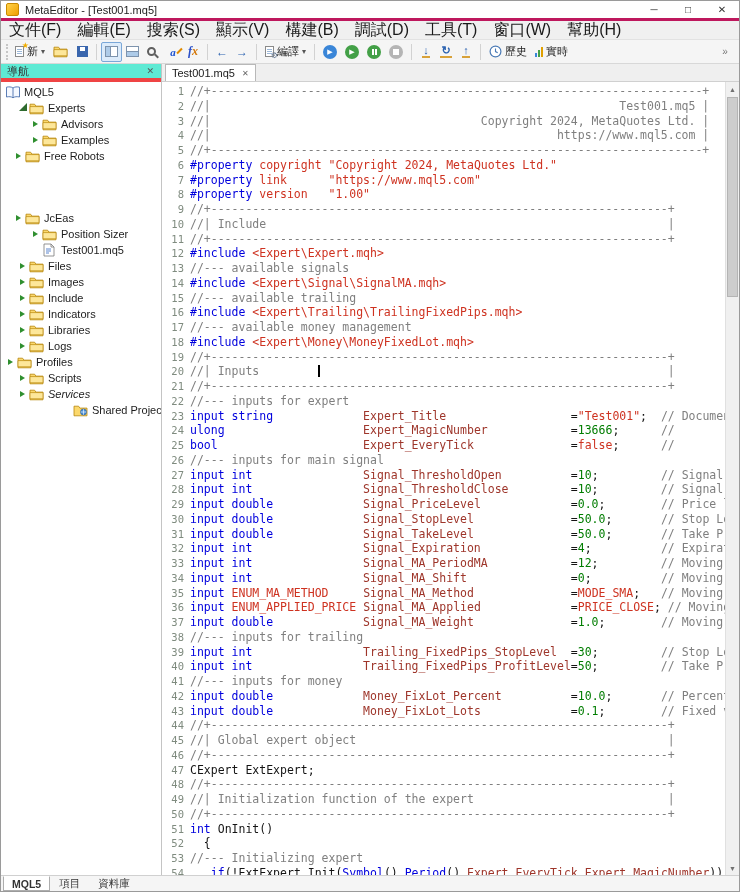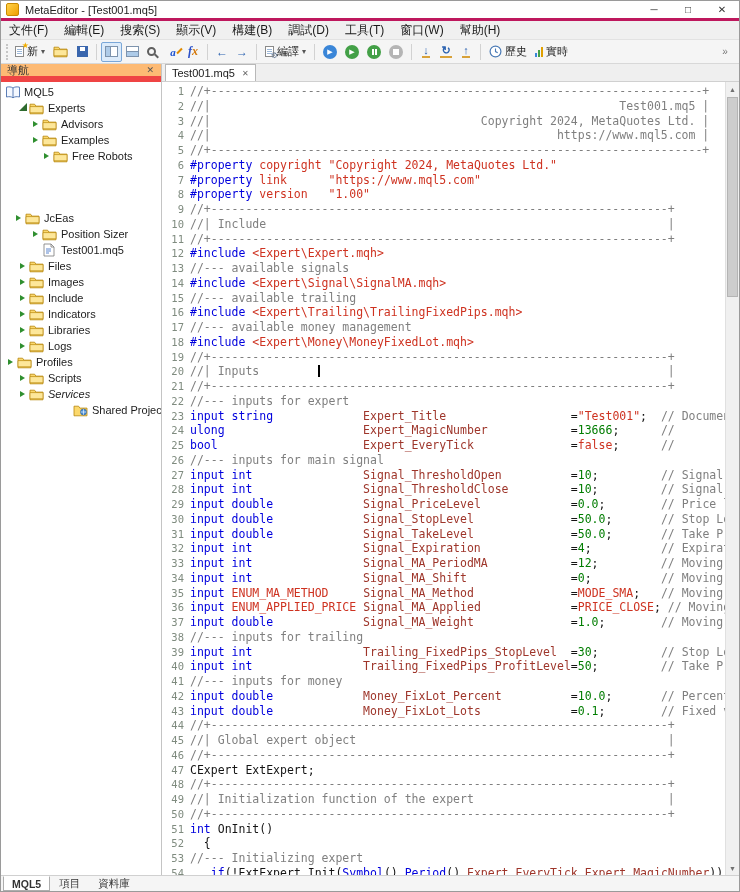--- a/index.html
+++ b/index.html
@@ -8,21 +8,21 @@
 
   
   .titlebar{height:20px;display:flex;align-items:center;background:#fff;border-bottom:3px solid #be185d;padding-left:5px}
   .app-icon{width:13px;height:13px;border-radius:2px;background:linear-gradient(135deg,#ffd24a,#f0a000);border:1px solid #c98a00;margin-right:6px;flex:none}
   .win-title{font-size:11px;color:#222;flex:1;white-space:nowrap}
   .win-controls{display:flex;height:100%}
   .win-btn{width:34px;height:100%;display:flex;align-items:center;justify-content:center;font-size:10px;color:#333}
 
   
   .menubar{height:19px;background:#f0f0f0;display:flex;align-items:center;border-bottom:1px solid #e2e2e2}
-  .menu-item{padding:0 8px;height:100%;display:flex;align-items:center;font-size:12px;color:#1a1a1a}
+  .menu-item{padding:0 8px;height:100%;display:flex;align-items:center;font-size:16px;color:#1a1a1a}
 
   
   .toolbar{height:24px;background:#f5f5f5;border-bottom:1px solid #d8d8d8;display:flex;align-items:center;padding:0 4px;white-space:nowrap}
   .tbtn{height:20px;min-width:20px;display:inline-flex;align-items:center;justify-content:center;gap:3px;padding:0 3px;border:1px solid transparent;border-radius:2px}
   .tbtn.pressed{background:#dcebfa;border-color:#7aa7d8}
   .tbtn .lbl{font-size:11px;color:#222}
   .tsep{width:1px;height:16px;background:#d2d2d2;margin:0 4px;flex:none}
   .grip{height:16px;border-left:2px dotted #c6c6c6;margin:0 3px 0 1px;flex:none}
   .dd{font-size:8px;color:#555}
   .i-page{width:9px;height:11px;border:1px solid #8a8a8a;background:#fff;position:relative;flex:none}
@@ -50,21 +50,21 @@
   .i-step{color:#2b62b0;font-weight:bold;font-size:11px;line-height:11px;border-bottom:2px solid #d8a23a;padding:0 1px}
   .i-bars{display:inline-flex;align-items:flex-end;gap:1px;height:11px}
   .i-bars span{width:2px;display:block}
   .i-bars .b1{height:4px;background:#3a86d8}.i-bars .b2{height:7px;background:#43a047}.i-bars .b3{height:10px;background:#e0a000}
   .spacer{flex:1}
   .overflow{color:#777;font-size:10px}
 
   
   .main{position:absolute;left:0;right:0;top:63px;bottom:16px;display:flex}
   .navigator{width:161px;border-right:1px solid #c4c4c4;display:flex;flex-direction:column;background:#fff}
-  .nav-header{height:18px;background:#fdba74;border-bottom:6px solid #ef4444;display:flex;align-items:center;padding:0 4px 0 6px}
+  .nav-header{height:18px;background:#5eead4;border-bottom:4px solid #ef4444;display:flex;align-items:center;padding:0 4px 0 6px}
   .nav-title{font-size:11px;color:#333;flex:1}
   .nav-close{font-size:9px;color:#555;padding:0 3px}
   .tree{flex:1;overflow:hidden;padding-top:2px}
   .trow{height:16px;display:flex;align-items:center;font-size:11px;color:#1c1c1c;white-space:nowrap}
   .ar{width:11px;height:10px;flex:none;display:inline-flex;align-items:center;justify-content:center}
   .ar-c::before{content:'';border-top:3.5px solid transparent;border-bottom:3.5px solid transparent;border-left:5px solid #2f8f2f}
   .ar-o::before{content:'';border:4px solid transparent;border-right-color:#2e6b2e;border-bottom-color:#2e6b2e;margin-bottom:3px}
   .ticon{width:17px;display:inline-flex;flex:none;margin-left:1px}
   .tlabel{margin-left:2px}
 
@@ -266,21 +266,21 @@
         <div class="trow" style="padding-left: 29px;">
           <span class="ar ar-c"></span>
           <span class="ticon">
             <svg width="15" height="13" viewBox="0 0 15 13">
               <path d="M1 2.2h4.6l1.3 1.9H14v7.7H1z" fill="#fbd86c" stroke="#b8860b" stroke-width="0.8"></path>
               <path d="M1 4.6h13v6.2H1z" fill="#fde79a" stroke="#b8860b" stroke-width="0.7"></path>
             </svg>
           </span>
           <span class="tlabel">Examples</span>
         </div>
-        <div class="trow" style="padding-left: 40px;">
+        <div class="trow" style="padding-left: 12px;">
           <span class="ar ar-c"></span>
           <span class="ticon">
             <svg width="15" height="13" viewBox="0 0 15 13">
               <path d="M1 2.2h4.6l1.3 1.9H14v7.7H1z" fill="#fbd86c" stroke="#b8860b" stroke-width="0.8"></path>
               <path d="M1 4.6h13v6.2H1z" fill="#fde79a" stroke="#b8860b" stroke-width="0.7"></path>
             </svg>
           </span>
           <span class="tlabel">Free Robots</span>
         </div>
         <div class="trow" style="padding-left: 12px; margin-top: 46px;">

